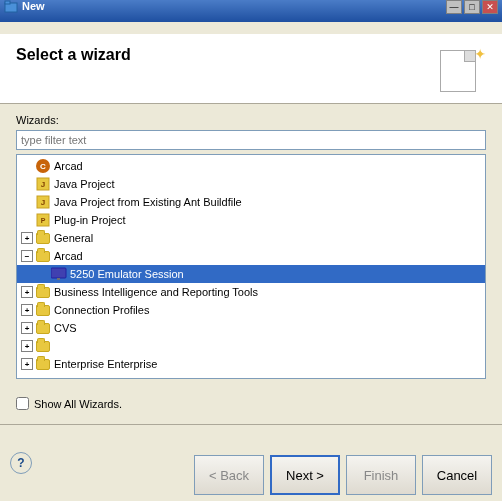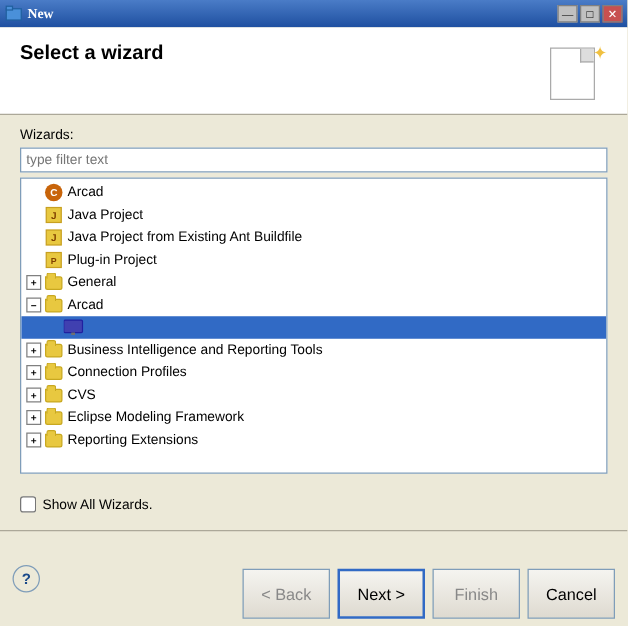--- a/index.html
+++ b/index.html
@@ -9,27 +9,26 @@
       background: #ECE9D8;
       font-family: 'Tahoma', 'Segoe UI', Arial, sans-serif;
       font-size: 11px;
       color: #000;
       overflow: hidden;
     }
 
     
     .titlebar {
       display: flex;
-      align-items: center;
+      align-items: flex-start;
       background: linear-gradient(to bottom, #4a7cc7, #1e4fa0);
       color: white;
       height: 22px;
       padding: 0 4px;
       user-select: none;
-      font-family: Liberation Serif, serif;
     }
     .titlebar-icon {
       width: 14px;
       height: 14px;
       margin-right: 4px;
       display: flex;
       align-items: center;
       justify-content: center;
     }
     .titlebar-title {
@@ -67,20 +66,21 @@
     }
 
     
     .header-area {
       display: flex;
       align-items: flex-start;
       padding: 12px 16px 8px 16px;
       background: white;
       border-bottom: 1px solid #ACA899;
       min-height: 70px;
+      margin-top: 12px;
     }
     .header-text {
       flex: 1;
     }
     .header-title {
       font-size: 16px;
       font-weight: bold;
       color: #000;
       margin-bottom: 2px;
     }
@@ -427,20 +427,21 @@
 
         <div class="tree-item selected">
           <span class="indent"></span>
           <span class="spacer-exp"></span>
           <span class="item-icon">
             <svg width="16" height="14">
               <rect x="0" y="1" width="15" height="10" fill="#4040b0" stroke="#2020a0" stroke-width="1" rx="1"></rect>
               <rect x="6" y="11" width="3" height="2" fill="#707070"></rect>
             </svg>
           </span>
+          <span class="item-label">5250 Emulator Session</span>
         </div>
 
         <div class="tree-item">
           <div class="expander">+</div>
           <span class="item-icon">
               <span class="icon-folder"></span>
             </span>
           <span class="item-label">Business Intelligence and Reporting Tools</span>
         </div>
 
@@ -458,29 +459,28 @@
               <span class="icon-folder"></span>
             </span>
           <span class="item-label">CVS</span>
         </div>
 
         <div class="tree-item">
           <div class="expander">+</div>
           <span class="item-icon">
               <span class="icon-folder"></span>
             </span>
-          <span class="item-label">Eclipse Modeling Framework</span>
-        </div>
-
-        <div class="tree-item">
-          <div class="expander">+</div>
-          <span class="item-icon">
-              <span class="icon-folder"></span>
-            </span>
-          <span class="item-label">Reporting Extensions</span>
+        </div>
+
+        <div class="tree-item">
+          <div class="expander">+</div>
+          <span class="item-icon">
+              <span class="icon-folder"></span>
+            </span>
+          <span class="item-label">Enterprise Enterprise</span>
         </div>
 
       </div>
     </div>
 
     <div class="checkbox-area">
       <input type="checkbox" style="">
       <span>Show All Wizards.</span>
     </div>
   </div>

